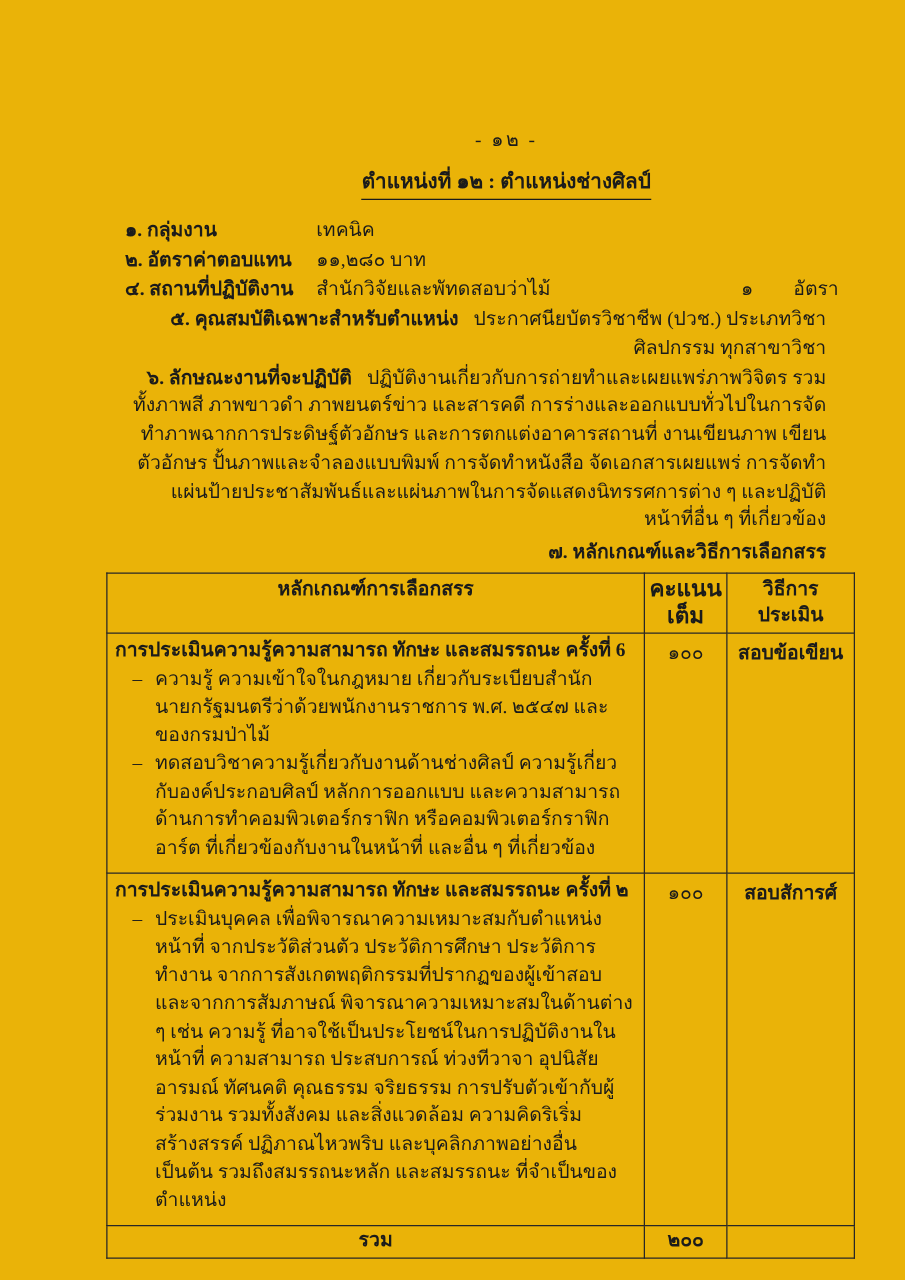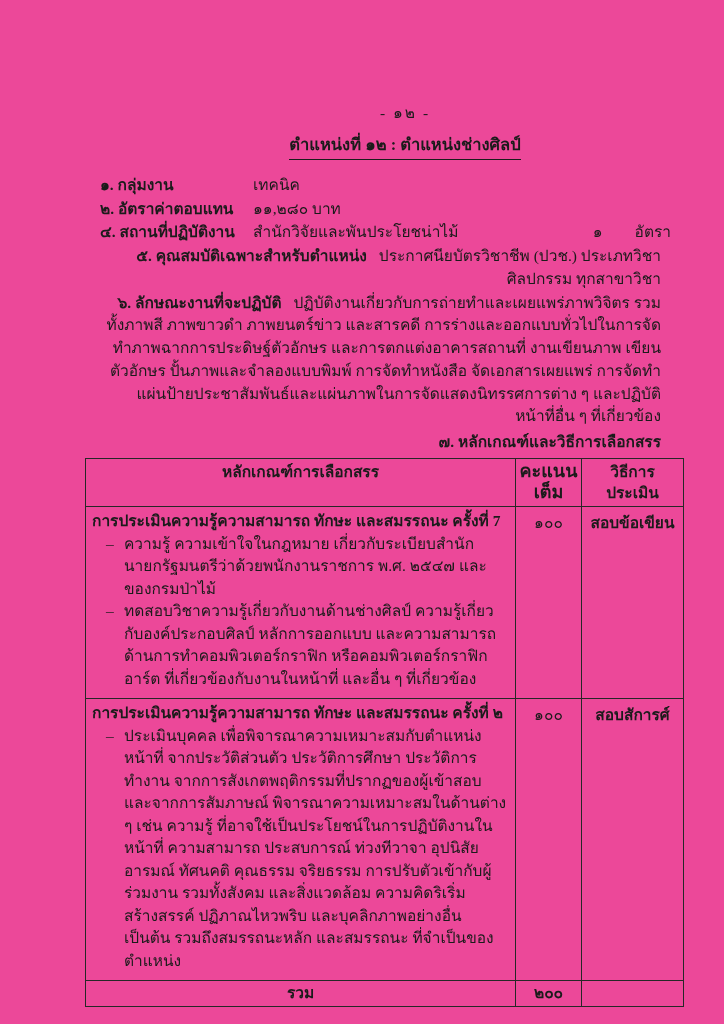--- a/index.html
+++ b/index.html
@@ -5,21 +5,21 @@
   html, body {
     margin: 0;
     padding: 0;
     background: #e8e8e8;
   }
   .page {
     position: relative;
     width: 724px;
     height: 1024px;
     margin: 0 auto;
-    background: #ec4899;
+    background: #eab308;
     color: #1b1b1b;
     font-family: "Liberation Serif", "DejaVu Sans", serif;
     font-size: 15.5px;
     overflow: hidden;
     box-sizing: border-box;
     padding: 102px 41px 0 85px;
   }
   .content { width: 598px; }
 
   .doc-header { text-align: center; margin-left: 42px; }
@@ -101,21 +101,21 @@
       <div class="field-row">
         <span class="field-label">๑. กลุ่มงาน</span>
         <span class="field-value">เทคนิค</span>
       </div>
       <div class="field-row">
         <span class="field-label">๒. อัตราค่าตอบแทน</span>
         <span class="field-value">๑๑,๒๘๐ บาท</span>
       </div>
       <div class="field-row">
         <span class="field-label">๔. สถานที่ปฏิบัติงาน</span>
-        <span class="field-value">สำนักวิจัยและพันประโยชน่าไม้</span>
+        <span class="field-value">สำนักวิจัยและพัทดสอบว่าไม้</span>
         <span class="field-right">
           <span class="count">๑</span>
           <span class="unit">อัตรา</span>
         </span>
       </div>
     </div>
 
     <div class="para-section qual-line">
       <span class="inline-label">๕. คุณสมบัติเฉพาะสำหรับตำแหน่ง</span><span>ประกาศนียบัตรวิชาชีพ (ปวช.) ประเภทวิชาศิลปกรรม ทุกสาขาวิชา</span>
     </div>
@@ -135,21 +135,21 @@
       <thead>
         <tr>
           <th>หลักเกณฑ์การเลือกสรร</th>
           <th class="score-h">คะแนนเต็ม</th>
           <th>วิธีการประเมิน</th>
         </tr>
       </thead>
       <tbody>
         <tr>
           <td class="criteria-cell">
-            <div class="row-title">การประเมินความรู้ความสามารถ ทักษะ และสมรรถนะ ครั้งที่ 7</div>
+            <div class="row-title">การประเมินความรู้ความสามารถ ทักษะ และสมรรถนะ ครั้งที่ 6</div>
             <div class="bullet">
               <span class="dash">–</span>
               <span class="bullet-text">ความรู้ ความเข้าใจในกฎหมาย เกี่ยวกับระเบียบสำนักนายกรัฐมนตรีว่าด้วยพนักงานราชการ พ.ศ. ๒๕๔๗ และของกรมป่าไม้</span>
             </div>
             <div class="bullet">
               <span class="dash">–</span>
               <span class="bullet-text">ทดสอบวิชาความรู้เกี่ยวกับงานด้านช่างศิลป์ ความรู้เกี่ยวกับองค์ประกอบศิลป์ หลักการออกแบบ และความสามารถด้านการทำคอมพิวเตอร์กราฟิก หรือคอมพิวเตอร์กราฟิกอาร์ต ที่เกี่ยวข้องกับงานในหน้าที่ และอื่น ๆ ที่เกี่ยวข้อง</span>
             </div>
           </td>
           <td class="score-cell">๑๐๐</td>

